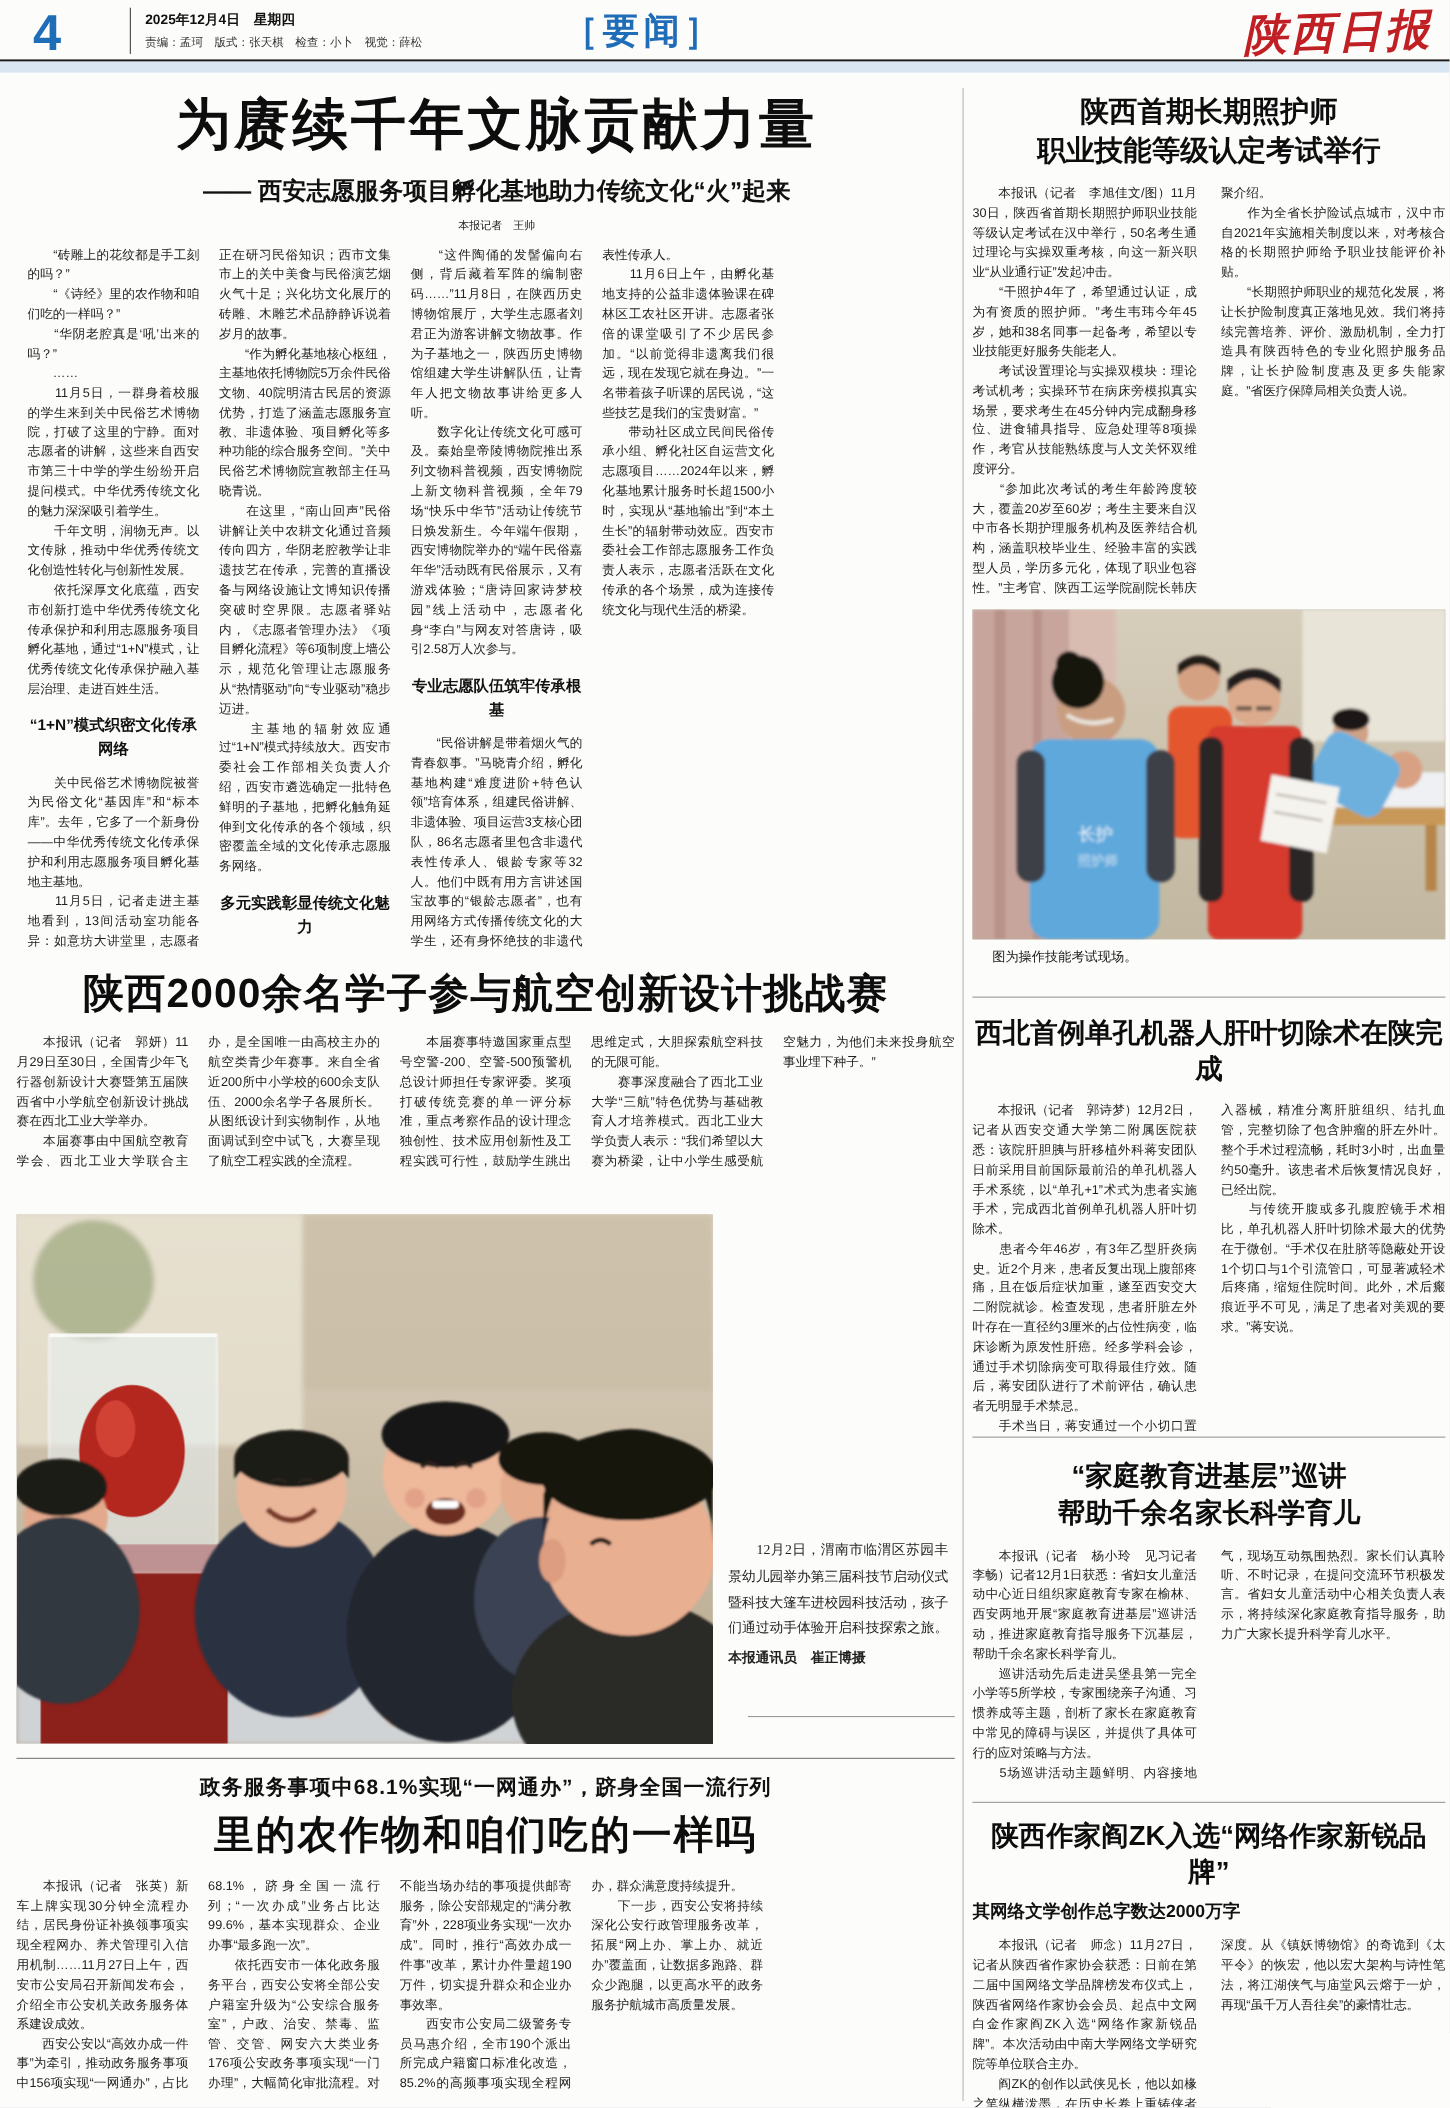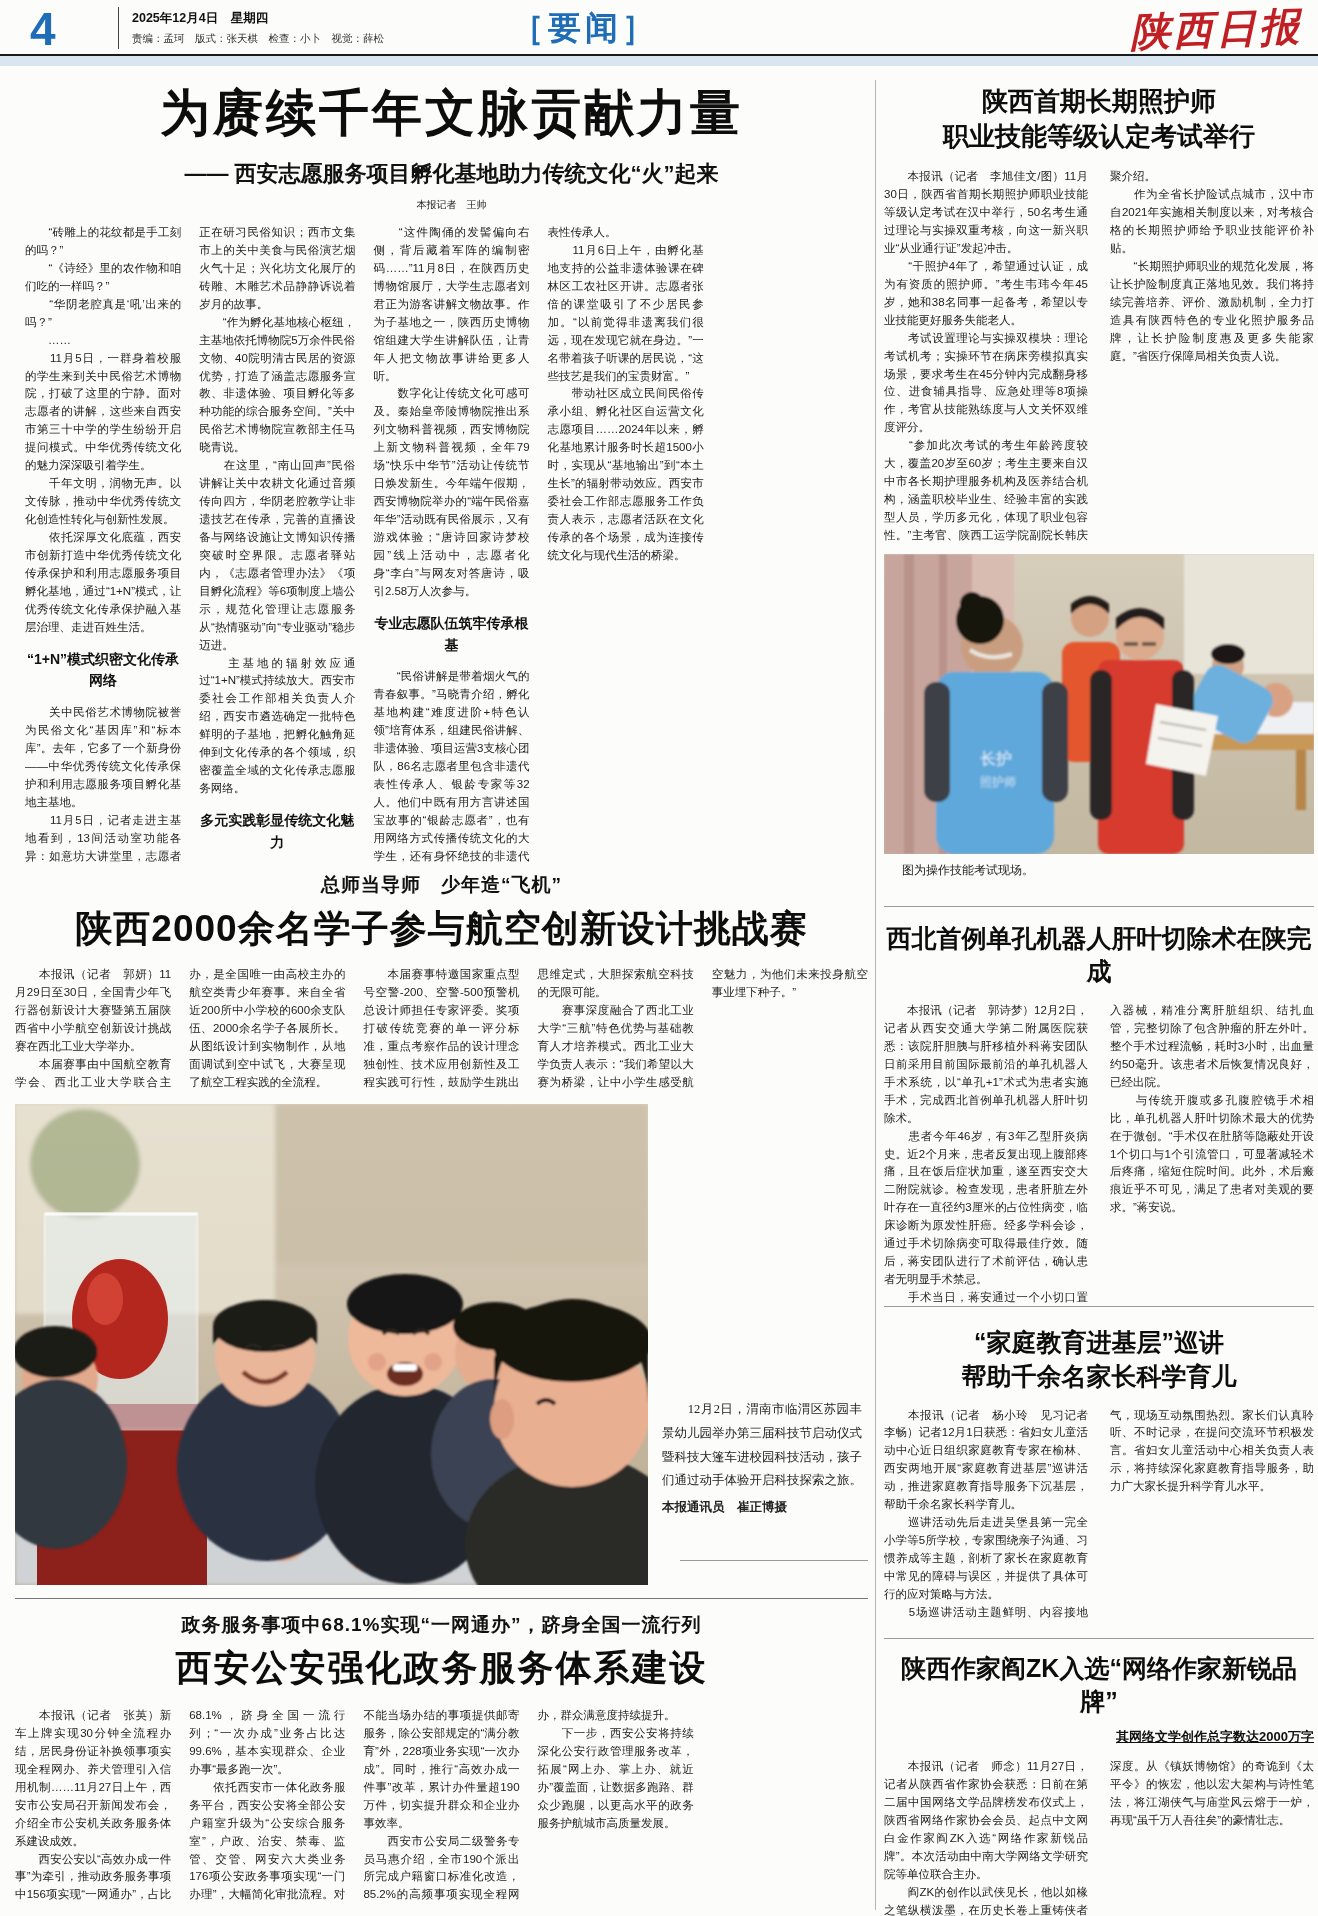--- a/index.html
+++ b/index.html
@@ -31,21 +31,21 @@
   
   .wenmai-h1{margin:0;text-align:center;font-size:50px;font-weight:bold;letter-spacing:3px;color:#0d0d0d;}
   .wenmai-sub{margin:12px 0 0 0;text-align:center;font-size:22px;font-weight:bold;color:#111;}
   .kicker{text-align:center;font-size:19px;font-weight:bold;color:#111;letter-spacing:1px;}
   .mid-h1{margin:6px 0 0 0;text-align:center;font-size:37px;font-weight:bold;letter-spacing:1px;color:#0d0d0d;}
   .police-h1{margin:6px 0 0 0;text-align:center;font-size:36px;font-weight:bold;letter-spacing:2px;color:#0d0d0d;}
   
   .r-h1{margin:0;text-align:center;font-size:26px;font-weight:bold;line-height:1.35;
         white-space:pre-line;color:#0d0d0d;}
   .r-h1-small{margin:0;text-align:center;font-size:25px;font-weight:bold;color:#0d0d0d;}
-  .r-sub{margin:10px 0 0 0;text-align:right;font-size:13px;font-weight:bold;color:#111;text-decoration:underline;}
+  .r-sub{margin:10px 0 0 0;text-align:left;font-size:16px;font-weight:bold;color:#111;}
   
   figure{margin:0;}
   .caption{font-family:"Liberation Serif",serif;font-size:12.5px;line-height:1.9;
            text-align:justify;color:#222;white-space:pre-line;}
   .caption-credit{font-family:"Liberation Serif",serif;font-size:12.5px;font-weight:bold;
                   margin-top:6px;color:#222;}
   .small-caption{font-family:"Liberation Serif",serif;font-size:12px;color:#222;}
   .photo-frame{display:block;background:#ccc;}
 </style>
 </head>
@@ -86,21 +86,20 @@
       <p>　　“这件陶俑的发髻偏向右侧，背后藏着军阵的编制密码……”11月8日，在陕西历史博物馆展厅，大学生志愿者刘君正为游客讲解文物故事。作为子基地之一，陕西历史博物馆组建大学生讲解队伍，让青年人把文物故事讲给更多人听。
 　　数字化让传统文化可感可及。秦始皇帝陵博物院推出系列文物科普视频，西安博物院上新文物科普视频，全年79场“快乐中华节”活动让传统节日焕发新生。今年端午假期，西安博物院举办的“端午民俗嘉年华”活动既有民俗展示，又有游戏体验；“唐诗回家诗梦校园”线上活动中，志愿者化身“李白”与网友对答唐诗，吸引2.58万人次参与。</p>
       <h3 class="inline-sub">专业志愿队伍筑牢传承根基</h3>
       <p>　　“民俗讲解是带着烟火气的青春叙事。”马晓青介绍，孵化基地构建“难度进阶+特色认领”培育体系，组建民俗讲解、非遗体验、项目运营3支核心团队，86名志愿者里包含非遗代表性传承人、银龄专家等32人。他们中既有用方言讲述国宝故事的“银龄志愿者”，也有用网络方式传播传统文化的大学生，还有身怀绝技的非遗代表性传承人。
 　　11月6日上午，由孵化基地支持的公益非遗体验课在碑林区工农社区开讲。志愿者张倍的课堂吸引了不少居民参加。“以前觉得非遗离我们很远，现在发现它就在身边。”一名带着孩子听课的居民说，“这些技艺是我们的宝贵财富。”
 　　带动社区成立民间民俗传承小组、孵化社区自运营文化志愿项目……2024年以来，孵化基地累计服务时长超1500小时，实现从“基地输出”到“本土生长”的辐射带动效应。西安市委社会工作部志愿服务工作负责人表示，志愿者活跃在文化传承的各个场景，成为连接传统文化与现代生活的桥梁。</p>
     </div>
   </section>
 
   <section class="abs" style="left:15px;top:872px;width:853px;">
-    <div class="kicker">总师当导师　少年造“飞机”</div>
     <h1 class="mid-h1">陕西2000余名学子参与航空创新设计挑战赛</h1>
     <div class="body-text cols5" style="margin-top:12px;height:135px;">
       <p>　　本报讯（记者　郭妍）11月29日至30日，全国青少年飞行器创新设计大赛暨第五届陕西省中小学航空创新设计挑战赛在西北工业大学举办。
 　　本届赛事由中国航空教育学会、西北工业大学联合主办，是全国唯一由高校主办的航空类青少年赛事。来自全省近200所中小学校的600余支队伍、2000余名学子各展所长。从图纸设计到实物制作，从地面调试到空中试飞，大赛呈现了航空工程实践的全流程。
 　　本届赛事特邀国家重点型号空警-200、空警-500预警机总设计师担任专家评委。奖项打破传统竞赛的单一评分标准，重点考察作品的设计理念独创性、技术应用创新性及工程实践可行性，鼓励学生跳出思维定式，大胆探索航空科技的无限可能。
 　　赛事深度融合了西北工业大学“三航”特色优势与基础教育人才培养模式。西北工业大学负责人表示：“我们希望以大赛为桥梁，让中小学生感受航空魅力，为他们未来投身航空事业埋下种子。”</p>
     </div>
   </section>
 
   <figure class="abs" style="left:15px;top:1104px;">
@@ -176,21 +175,21 @@
   <div class="abs" style="left:662px;top:1398px;width:200px;">
     <div class="caption">　　12月2日，渭南市临渭区苏园丰景幼儿园举办第三届科技节启动仪式暨科技大篷车进校园科技活动，孩子们通过动手体验开启科技探索之旅。</div>
     <div class="caption-credit">本报通讯员　崔正博摄</div>
   </div>
   <div class="hline" style="left:680px;top:1560px;width:188px;"></div>
 
   <div class="hline" style="left:15px;top:1598px;width:853px;background:#777;"></div>
 
   <section class="abs" style="left:15px;top:1612px;width:853px;height:304px;overflow:hidden;">
     <div class="kicker">政务服务事项中68.1%实现“一网通办”，跻身全国一流行列</div>
-    <h1 class="police-h1">西安公安强化政务服务体系建设</h1>
+    <h1 class="police-h1">里的农作物和咱们吃的一样吗</h1>
     <div class="body-text cols5" style="margin-top:14px;height:210px;">
       <p>　　本报讯（记者　张英）新车上牌实现30分钟全流程办结，居民身份证补换领事项实现全程网办、养犬管理引入信用机制……11月27日上午，西安市公安局召开新闻发布会，介绍全市公安机关政务服务体系建设成效。
 　　西安公安以“高效办成一件事”为牵引，推动政务服务事项中156项实现“一网通办”，占比68.1%，跻身全国一流行列；“一次办成”业务占比达99.6%，基本实现群众、企业办事“最多跑一次”。
 　　依托西安市一体化政务服务平台，西安公安将全部公安户籍室升级为“公安综合服务室”，户政、治安、禁毒、监管、交管、网安六大类业务176项公安政务事项实现“一门办理”，大幅简化审批流程。对不能当场办结的事项提供邮寄服务，除公安部规定的“满分教育”外，228项业务实现“一次办成”。同时，推行“高效办成一件事”改革，累计办件量超190万件，切实提升群众和企业办事效率。
 　　西安市公安局二级警务专员马惠介绍，全市190个派出所完成户籍窗口标准化改造，85.2%的高频事项实现全程网办，群众满意度持续提升。
 　　下一步，西安公安将持续深化公安行政管理服务改革，拓展“网上办、掌上办、就近办”覆盖面，让数据多跑路、群众少跑腿，以更高水平的政务服务护航城市高质量发展。</p>
     </div>
   </section>
 
   <section class="abs" style="left:884px;top:84px;width:430px;">

